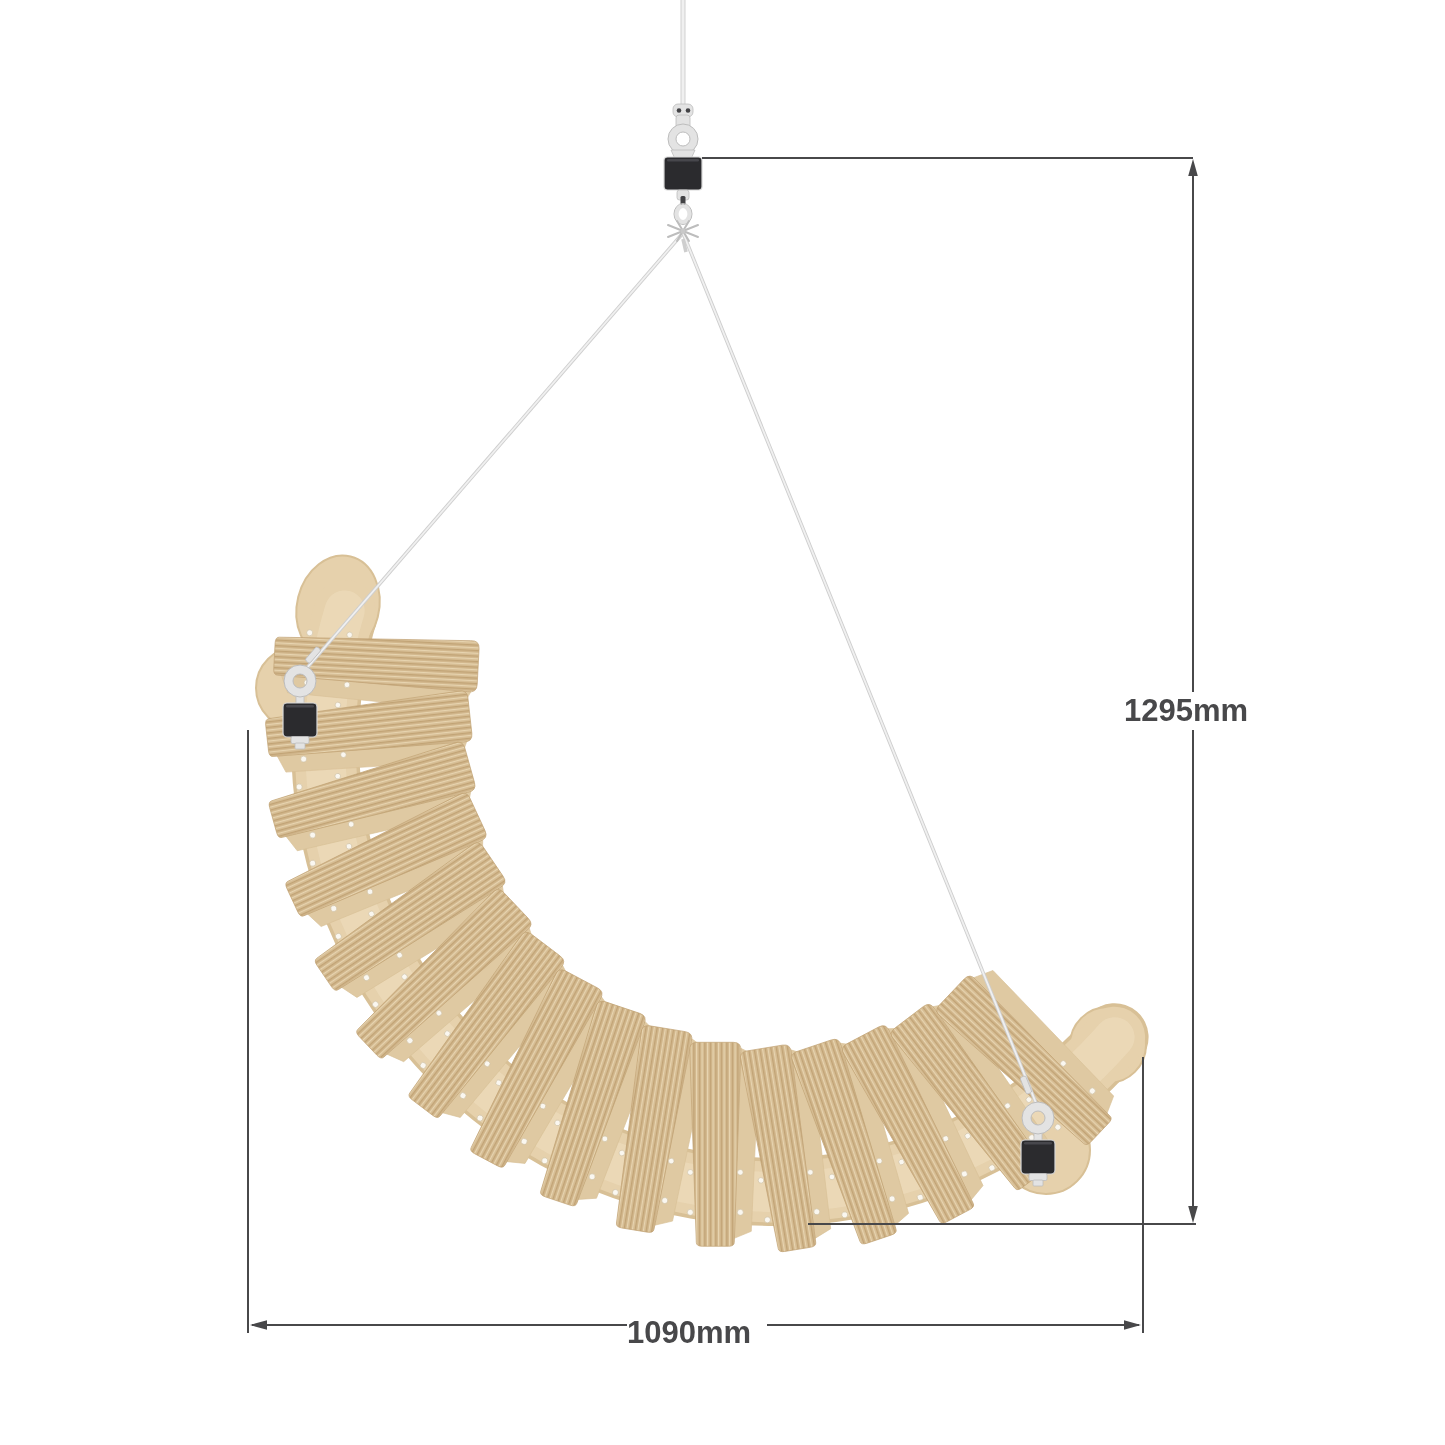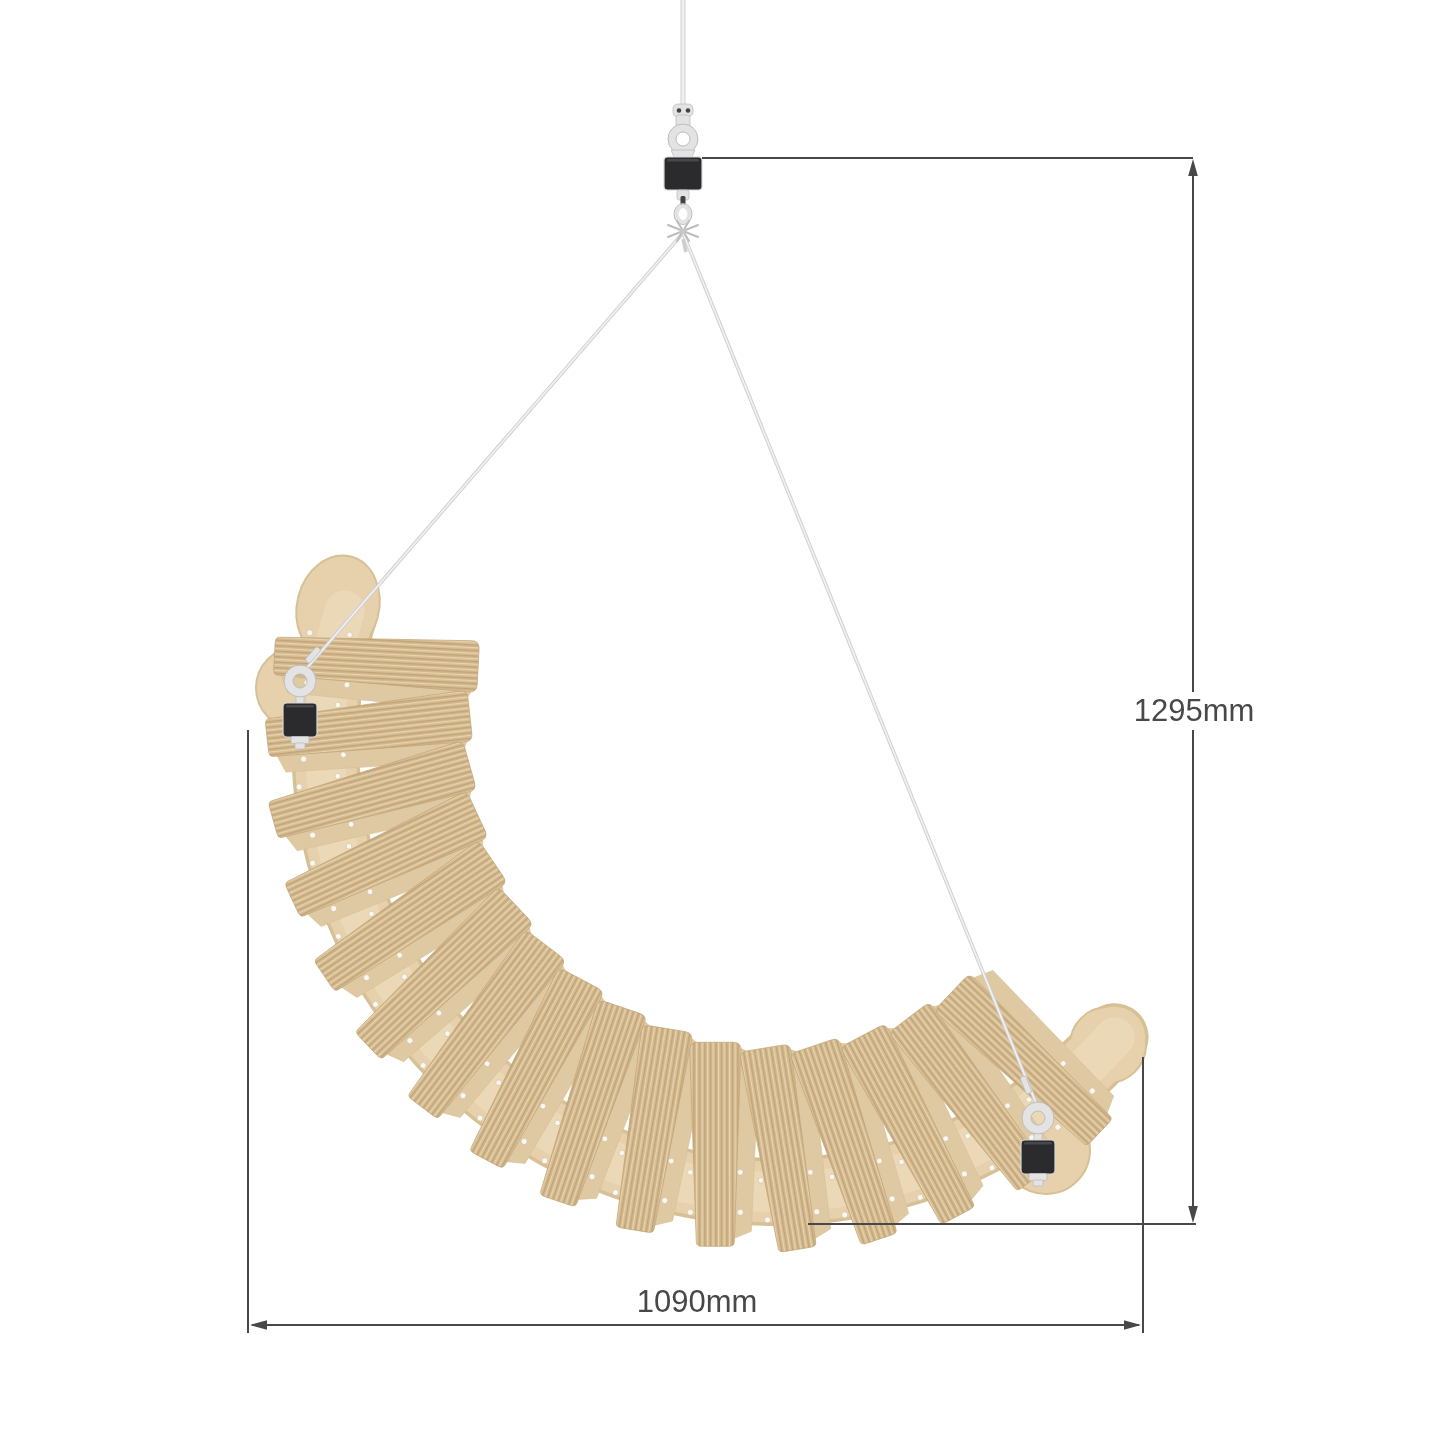--- a/index.html
+++ b/index.html
@@ -50,22 +50,22 @@
 
   
   .cable-under{stroke:var(--cable-shade);stroke-width:3.6;fill:none;}
   .cable-over{stroke:var(--cable-light);stroke-width:1.8;fill:none;}
   .rope-under{stroke:#d9d9d9;stroke-width:5.2;fill:none;}
   .rope-over{stroke:var(--cable-light);stroke-width:2.6;fill:none;}
 
   
   .dim-line{stroke:var(--dimension);stroke-width:2;fill:none;}
   .dim-arrow{fill:var(--dimension);stroke:none;}
-  .dim-label{position:absolute;width:140px;text-align:center;
-             font-weight:normal;font-size:31px;line-height:38px;
+  .dim-label{position:absolute;width:140px;
+             font-weight:bold;font-size:31px;line-height:38px;
              color:var(--dimension);background:var(--background);}
 </style>
 </head>
 <body>
 
 <div class="stage">
 
 <svg width="1445" height="1445" viewBox="0 0 1445 1445" xmlns="http://www.w3.org/2000/svg">
 
   <defs>
@@ -192,15 +192,15 @@
     <line class="dim-line" x1="808" y1="1224" x2="1196" y2="1224"></line>
     <line class="dim-line" x1="1143" y1="1057" x2="1143" y2="1333"></line>
     <line class="dim-line" x1="248" y1="730" x2="248" y2="1333"></line>
     <line class="dim-line" x1="252" y1="1325" x2="1139" y2="1325"></line>
     <polygon class="dim-arrow" points="250,1325 267,1320.2 267,1329.8"></polygon>
     <polygon class="dim-arrow" points="1141,1325 1124,1320.2 1124,1329.8"></polygon>
   </g>
 </svg>
 
 <div class="dim-label" style="left:1124px;top:692px;">1295mm</div>
-<div class="dim-label" style="left:627px;top:1283px;">1090mm</div>
+<div class="dim-label" style="left:627px;top:1314px;">1090mm</div>
 
 </div>
 
 </body></html>

